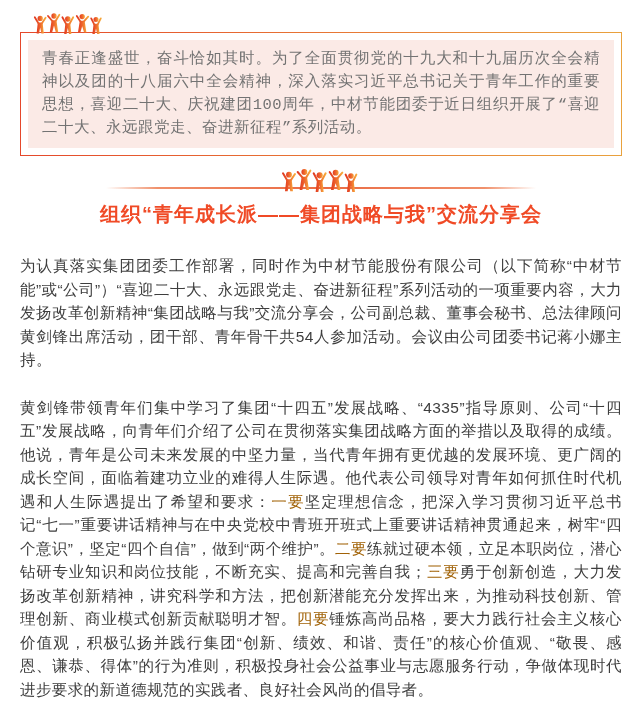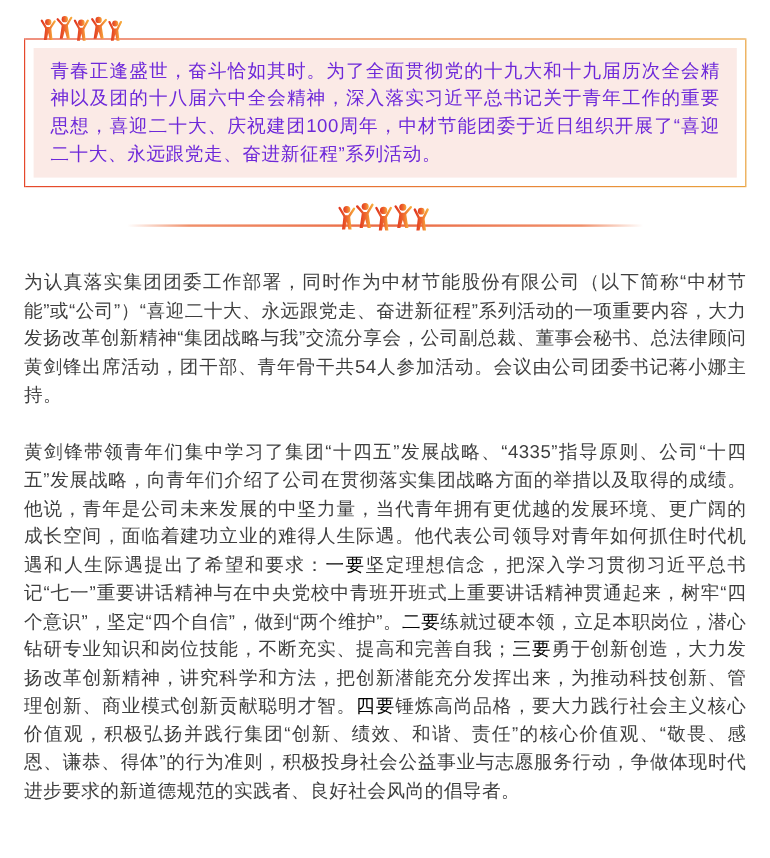--- a/index.html
+++ b/index.html
@@ -25,25 +25,26 @@
     left: 12px;
     width: 72px;
     height: 30px;
   }
   .intro-inner {
     background: #fbeae6;
     padding: 8px 14px;
   }
   .intro-text {
     margin: 0;
-    color: #6d28d9;
+    color: #737373;
     font-size: 15.5px;
     line-height: 23px;
     text-align: justify;
     letter-spacing: 0.5px;
+    font-family: Liberation Mono, monospace;
   }
 
   
   .title-block { margin-top: 12px; text-align: center; }
   .title-deco {
     position: relative;
     width: 430px;
     height: 30px;
     margin: 0 auto;
   }
@@ -75,21 +76,21 @@
   .article { margin: 26px 20px 0 20px; }
   .body-p {
     margin: 0 0 24px 0;
     color: #3e3e3e;
     font-size: 15.5px;
     line-height: 23.5px;
     text-align: justify;
     letter-spacing: 0.4px;
   }
   .body-p:last-child { margin-bottom: 0; }
-  .hl { color: #000000; }
+  .hl { color: #a16207; }
 </style>
 </head>
 <body>
 
 <div class="page">
 
   <section class="intro-box">
     <svg class="intro-crowd" viewBox="0 0 120 44" aria-hidden="true">
       <defs>
         <linearGradient id="cg1" x1="0" y1="0" x2="1" y2="0">
@@ -164,20 +165,21 @@
             <path d="M-3 13 L-9 4 M3 13 L10 5" fill="none"></path>
           </g>
           <g transform="translate(105,8)">
             <circle cx="0" cy="5" r="4.2" stroke="none"></circle>
             <path d="M-4 12 L4 12 L6 29 L2 29 L0 20 L-2 29 L-6 29 Z" stroke="none"></path>
             <path d="M-3 13 L-8 3 M3 13 L8 3" fill="none"></path>
           </g>
         </g>
       </svg>
     </div>
+    <h1 class="article-title">组织“青年成长派——集团战略与我”交流分享会</h1>
   </section>
 
   <article class="article">
     <p class="body-p">为认真落实集团团委工作部署，同时作为中材节能股份有限公司（以下简称“中材节能”或“公司”）“喜迎二十大、永远跟党走、奋进新征程”系列活动的一项重要内容，大力发扬改革创新精神“集团战略与我”交流分享会，公司副总裁、董事会秘书、总法律顾问黄剑锋出席活动，团干部、青年骨干共54人参加活动。会议由公司团委书记蒋小娜主持。</p>
     <p class="body-p"><span>黄剑锋带领青年们集中学习了集团“十四五”发展战略、“4335”指导原则、公司“十四五”发展战略，向青年们介绍了公司在贯彻落实集团战略方面的举措以及取得的成绩。他说，青年是公司未来发展的中坚力量，当代青年拥有更优越的发展环境、更广阔的成长空间，面临着建功立业的难得人生际遇。他代表公司领导对青年如何抓住时代机遇和人生际遇提出了希望和要求：</span><span class="hl">一要</span><span>坚定理想信念，把深入学习贯彻习近平总书记“七一”重要讲话精神与在中央党校中青班开班式上重要讲话精神贯通起来，树牢“四个意识”，坚定“四个自信”，做到“两个维护”。</span><span class="hl">二要</span><span>练就过硬本领，立足本职岗位，潜心钻研专业知识和岗位技能，不断充实、提高和完善自我；</span><span class="hl">三要</span><span>勇于创新创造，大力发扬改革创新精神，讲究科学和方法，把创新潜能充分发挥出来，为推动科技创新、管理创新、商业模式创新贡献聪明才智。</span><span class="hl">四要</span><span>锤炼高尚品格，要大力践行社会主义核心价值观，积极弘扬并践行集团“创新、绩效、和谐、责任”的核心价值观、“敬畏、感恩、谦恭、得体”的行为准则，积极投身社会公益事业与志愿服务行动，争做体现时代进步要求的新道德规范的实践者、良好社会风尚的倡导者。</span></p>
   </article>
 
 </div>
 
 </body></html>

